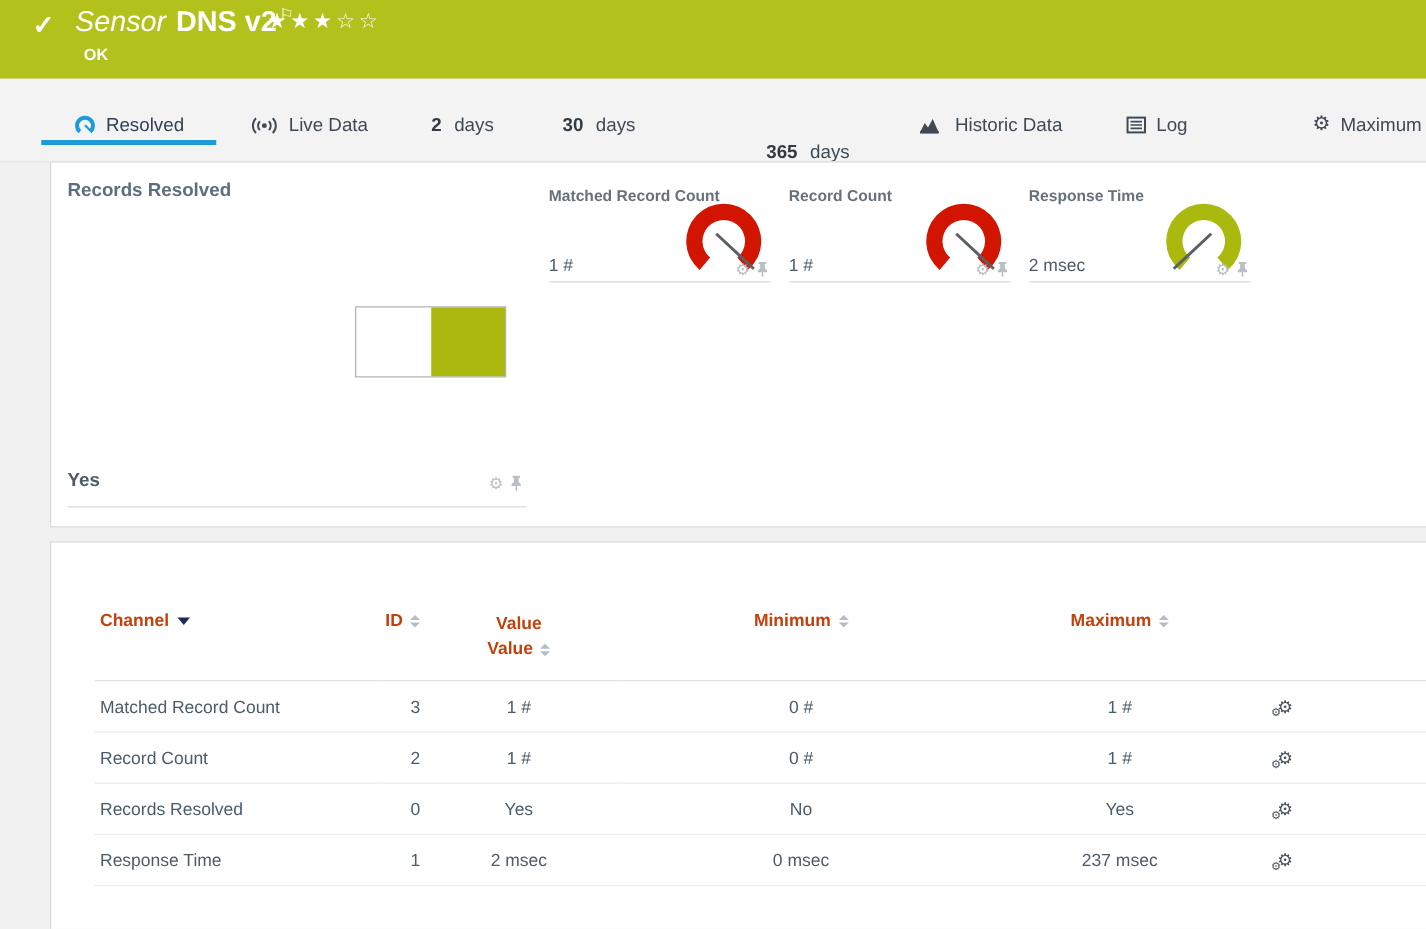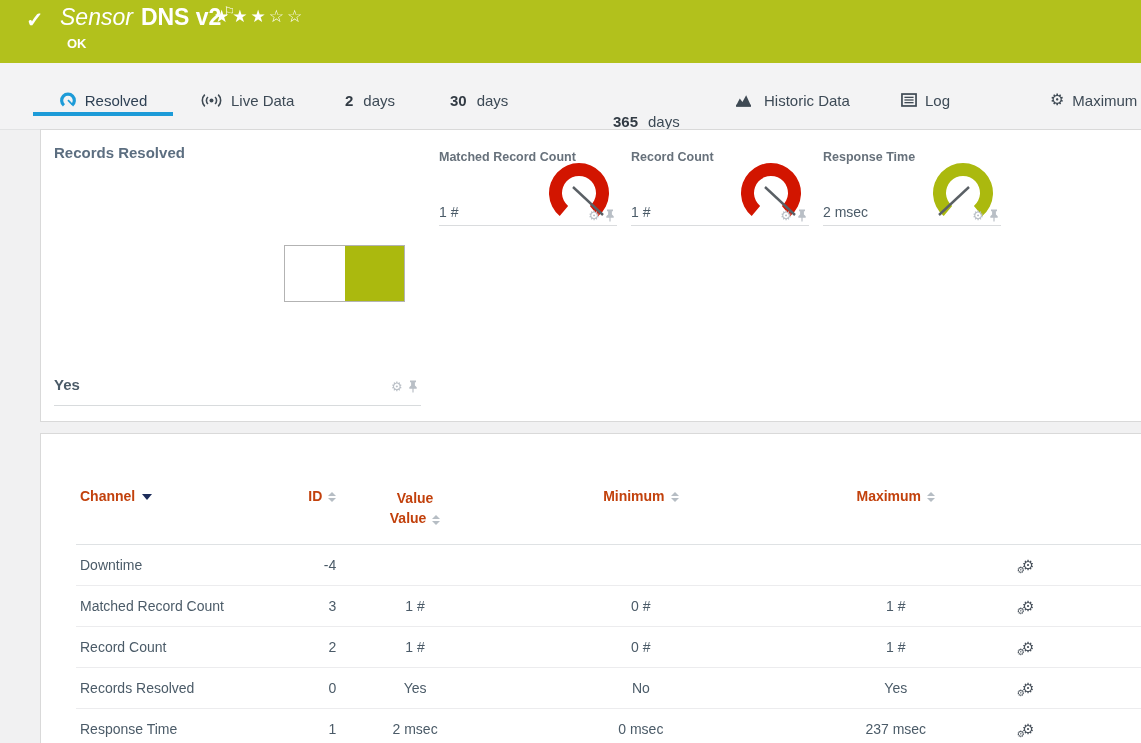--- a/index.html
+++ b/index.html
@@ -261,28 +261,20 @@
           <span>Maximum</span><span class="sort">
               <i class="up"></i>
               <i class="down"></i>
             </span>
         </th>
         <th></th>
       </tr>
     </thead>
     <tbody>
       <tr>
-        <td class="al">Downtime</td>
-        <td class="ar">-4</td>
-        <td class="ac"></td>
-        <td class="ac"></td>
-        <td class="ac"></td>
-        <td class="al"><span class="dgear"><span class="g1">⚙</span><span class="g2">⚙</span></span></td>
-      </tr>
-      <tr>
         <td class="al">Matched Record Count</td>
         <td class="ar">3</td>
         <td class="ac">1 #</td>
         <td class="ac">0 #</td>
         <td class="ac">1 #</td>
         <td class="al"><span class="dgear"><span class="g1">⚙</span><span class="g2">⚙</span></span></td>
       </tr>
       <tr>
         <td class="al">Record Count</td>
         <td class="ar">2</td>

